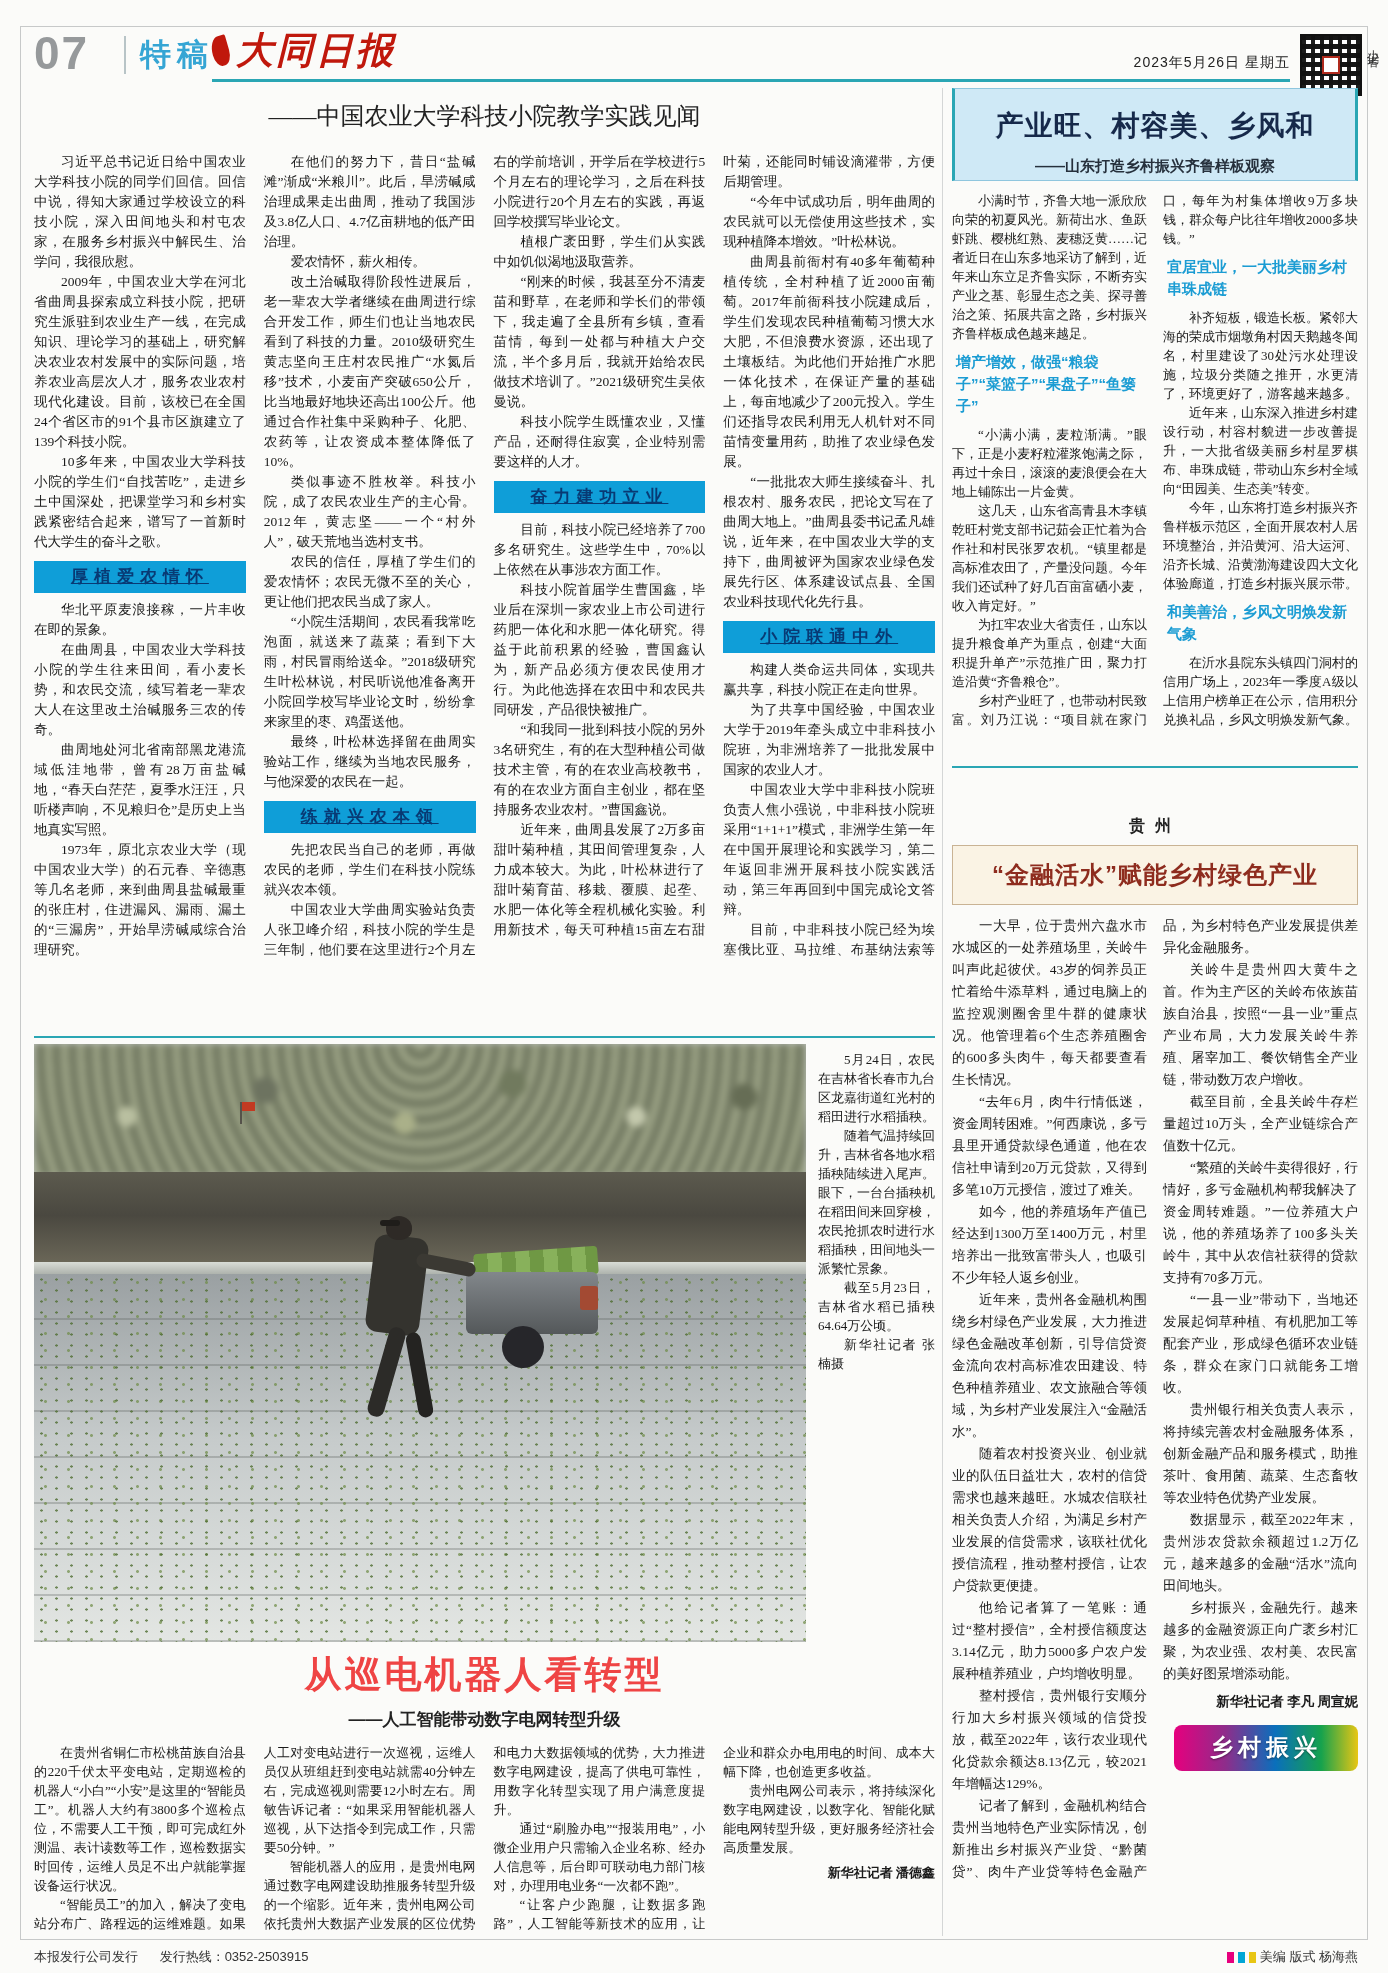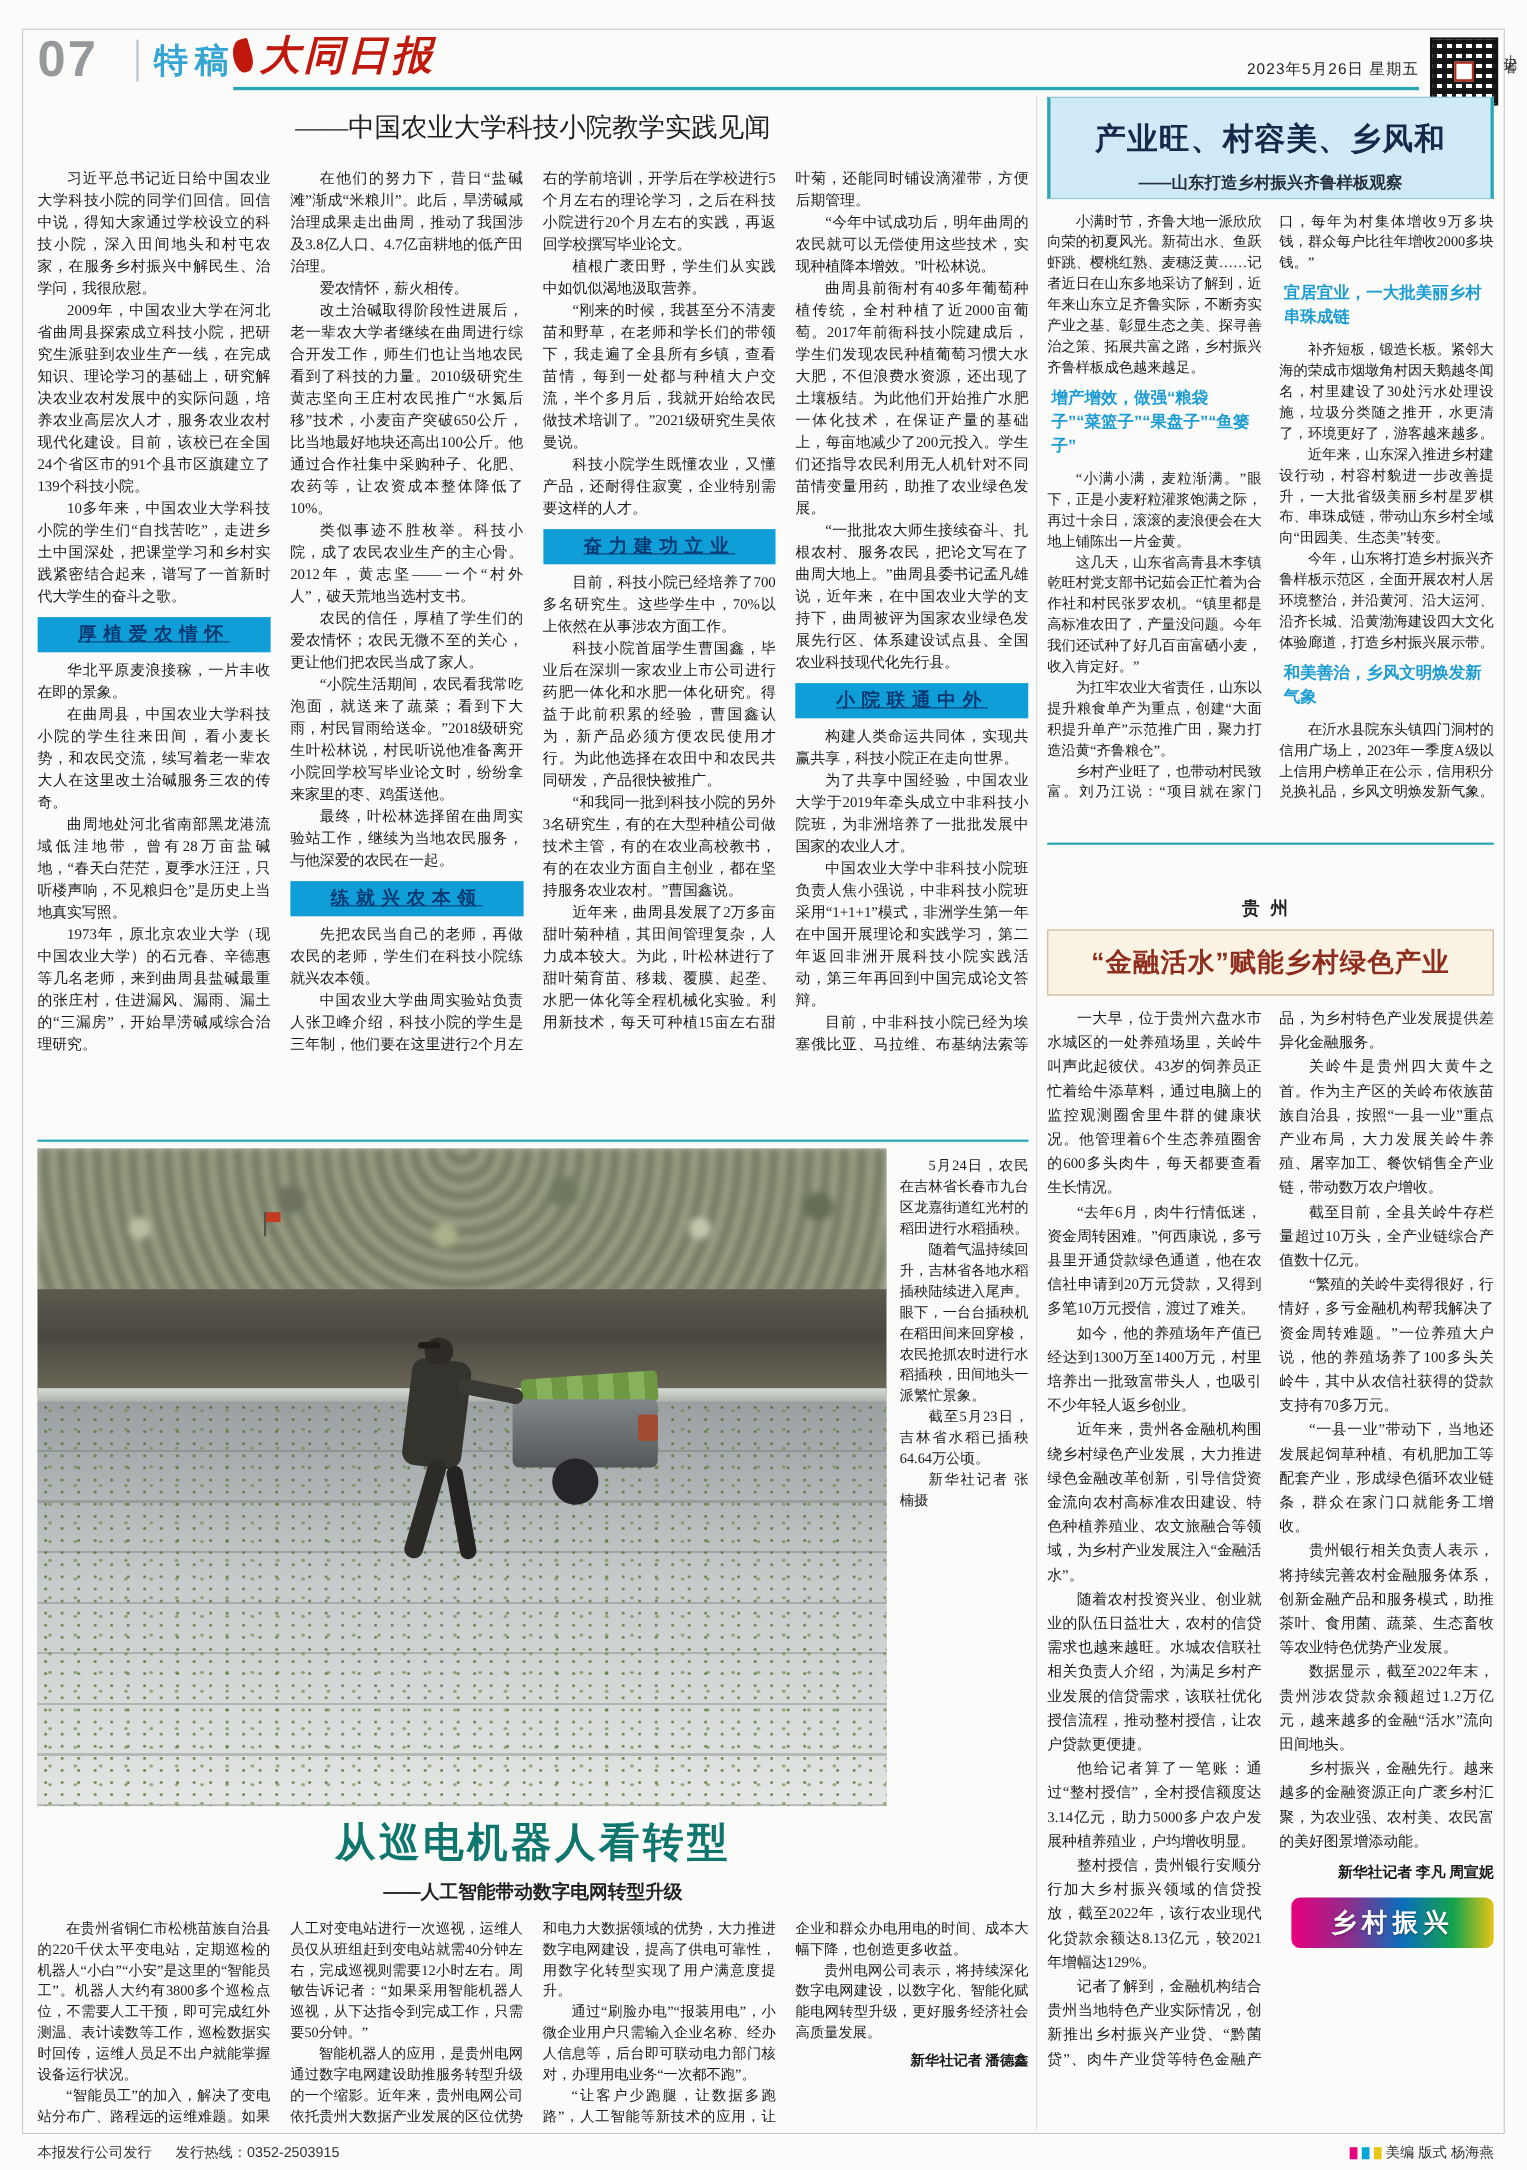--- a/index.html
+++ b/index.html
@@ -76,21 +76,21 @@
   .ph-machine-red{position:absolute;left:546px;top:242px;width:18px;height:24px;background:#a34a33;border-radius:3px;}
   .ph-machine-wheel{position:absolute;left:468px;top:282px;width:42px;height:42px;background:#26262a;border-radius:50%;}
 
   .photo-caption{left:818px;top:1050px;width:117px;height:592px;font-size:13px;line-height:19px;
                  text-align:justify;overflow:hidden;font-family:"Liberation Serif",serif;}
   .photo-caption .para{margin:0;}
   .photo-credit{margin-top:10px;text-indent:2em;}
 
   
   .bottom-art{left:34px;top:1650px;width:901px;}
-  .bottom-title{margin:0;text-align:center;font-size:37px;font-weight:900;letter-spacing:3px;color:#0f766e;}
+  .bottom-title{margin:0;text-align:center;font-size:37px;font-weight:900;letter-spacing:3px;color:#ef4444;}
   .bottom-subtitle{margin:8px 0 0;text-align:center;font-size:17px;font-weight:600;color:#222;}
   .bottom-body{margin-top:12px;height:190px;column-count:4;column-gap:18px;column-fill:auto;
                font-size:13px;line-height:19px;text-align:justify;overflow:hidden;
                font-family:"Liberation Serif",serif;}
 
   
   .v-rule{left:942px;top:88px;width:1px;height:1848px;background:#d4d6d6;}
   .right-1{left:952px;top:88px;width:406px;}
   .ra1-box{border:1px solid #8fc6de;border-left:3px solid #2aa6b4;border-right:3px solid #2aa6b4;
            background:#cfe9f6;padding:18px 6px 4px;}

